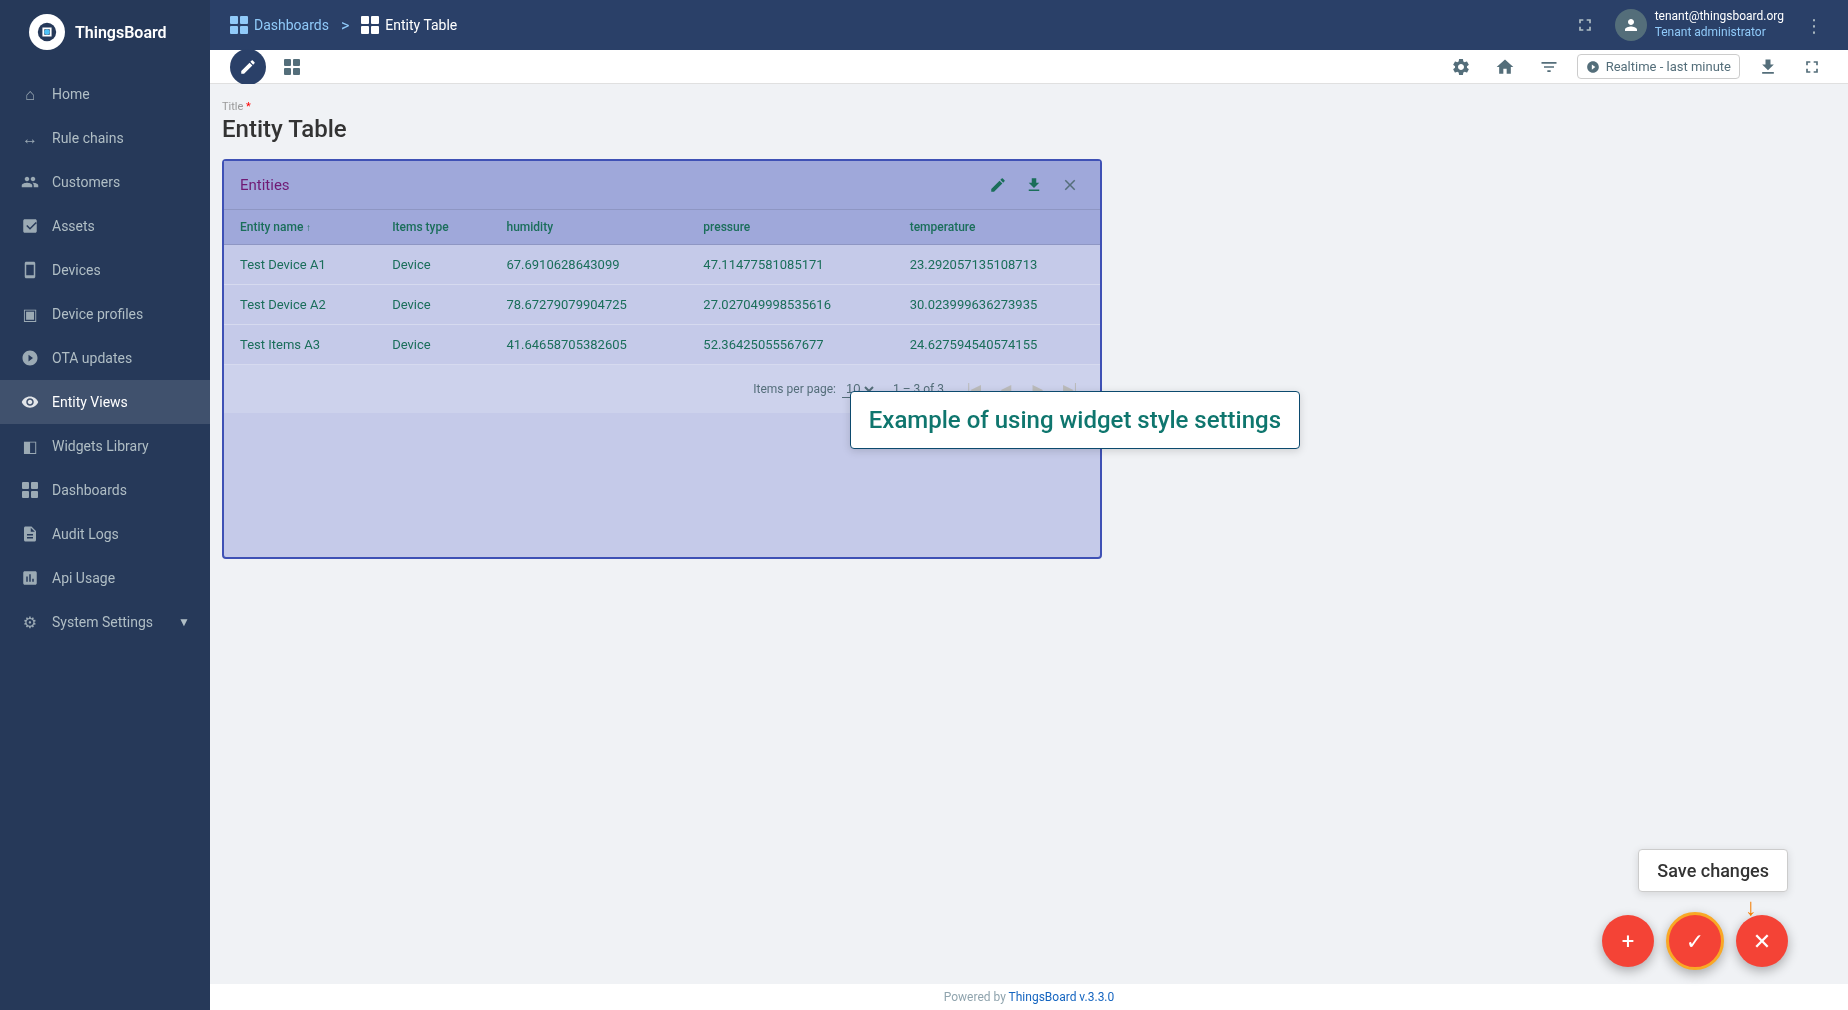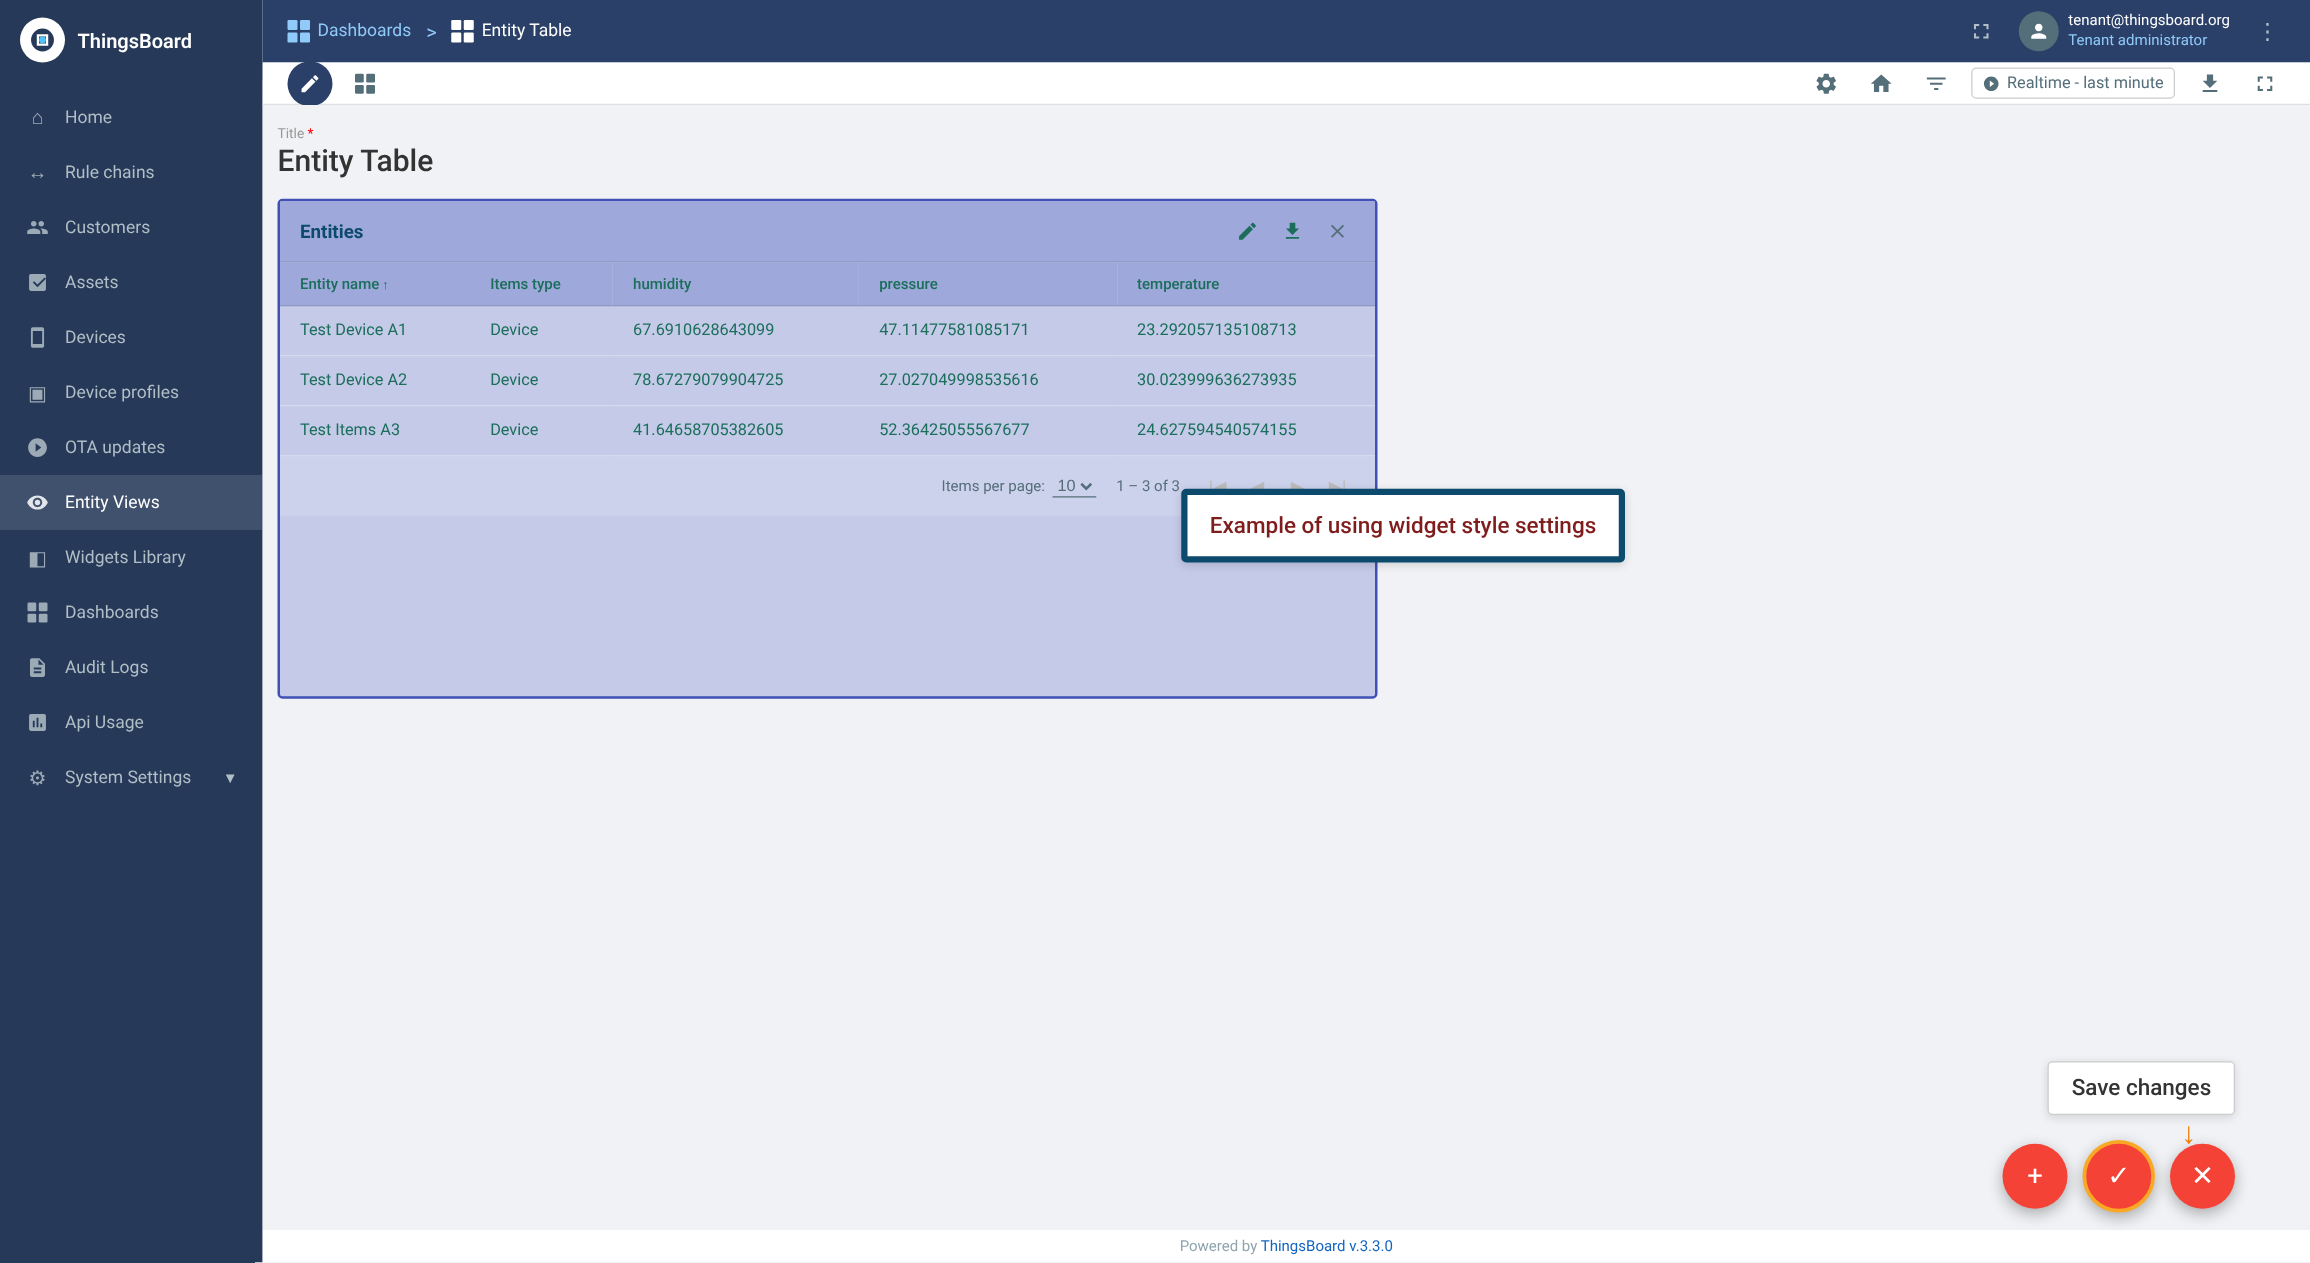--- a/index.html
+++ b/index.html
@@ -12,21 +12,21 @@
       background: #263959;
       color: #fff;
       display: flex;
       flex-direction: column;
       height: 100vh;
       overflow-y: auto;
     }
     .sidebar-logo {
       display: flex;
       align-items: center;
-      padding: 14px 16px;
+      padding: 14px 29px;
       gap: 10px;
       background: #263959;
     }
     .logo-icon {
       width: 36px;
       height: 36px;
       background: #fff;
       border-radius: 50%;
       display: flex;
       align-items: center;
@@ -228,22 +228,22 @@
     .widget-header {
       display: flex;
       align-items: center;
       padding: 10px 16px;
       background: #9fa8da;
       border-bottom: 1px solid rgba(0,0,0,0.1);
     }
     .widget-title {
       flex: 1;
       font-size: 15px;
-      color: #0c4a6e;
-      font-weight: 700;
+      color: #701a75;
+      font-weight: 400;
     }
     .widget-header-actions {
       display: flex;
       gap: 8px;
     }
     .widget-header-btn {
       cursor: pointer;
       font-size: 18px;
       color: #1a6e5a;
       width: 28px;
@@ -319,26 +319,26 @@
       color: #546e7a;
     }
     .pagination-btn.disabled { color: #bbb; cursor: default; }
 
     
     .tooltip-callout {
       position: absolute;
       right: -200px;
       top: 230px;
       background: #fff;
-      border: 5px solid #0c4a6e;
+      border: 1px solid #0c4a6e;
       border-radius: 4px;
       padding: 14px 18px;
-      font-size: 18px;
+      font-size: 24px;
       font-weight: 500;
-      color: #7f1d1d;
+      color: #0f766e;
       white-space: nowrap;
       box-shadow: 0 2px 8px rgba(0,0,0,0.15);
       z-index: 10;
     }
 
     .fab-btn {
       width: 52px;
       height: 52px;
       border-radius: 50%;
       display: flex;

